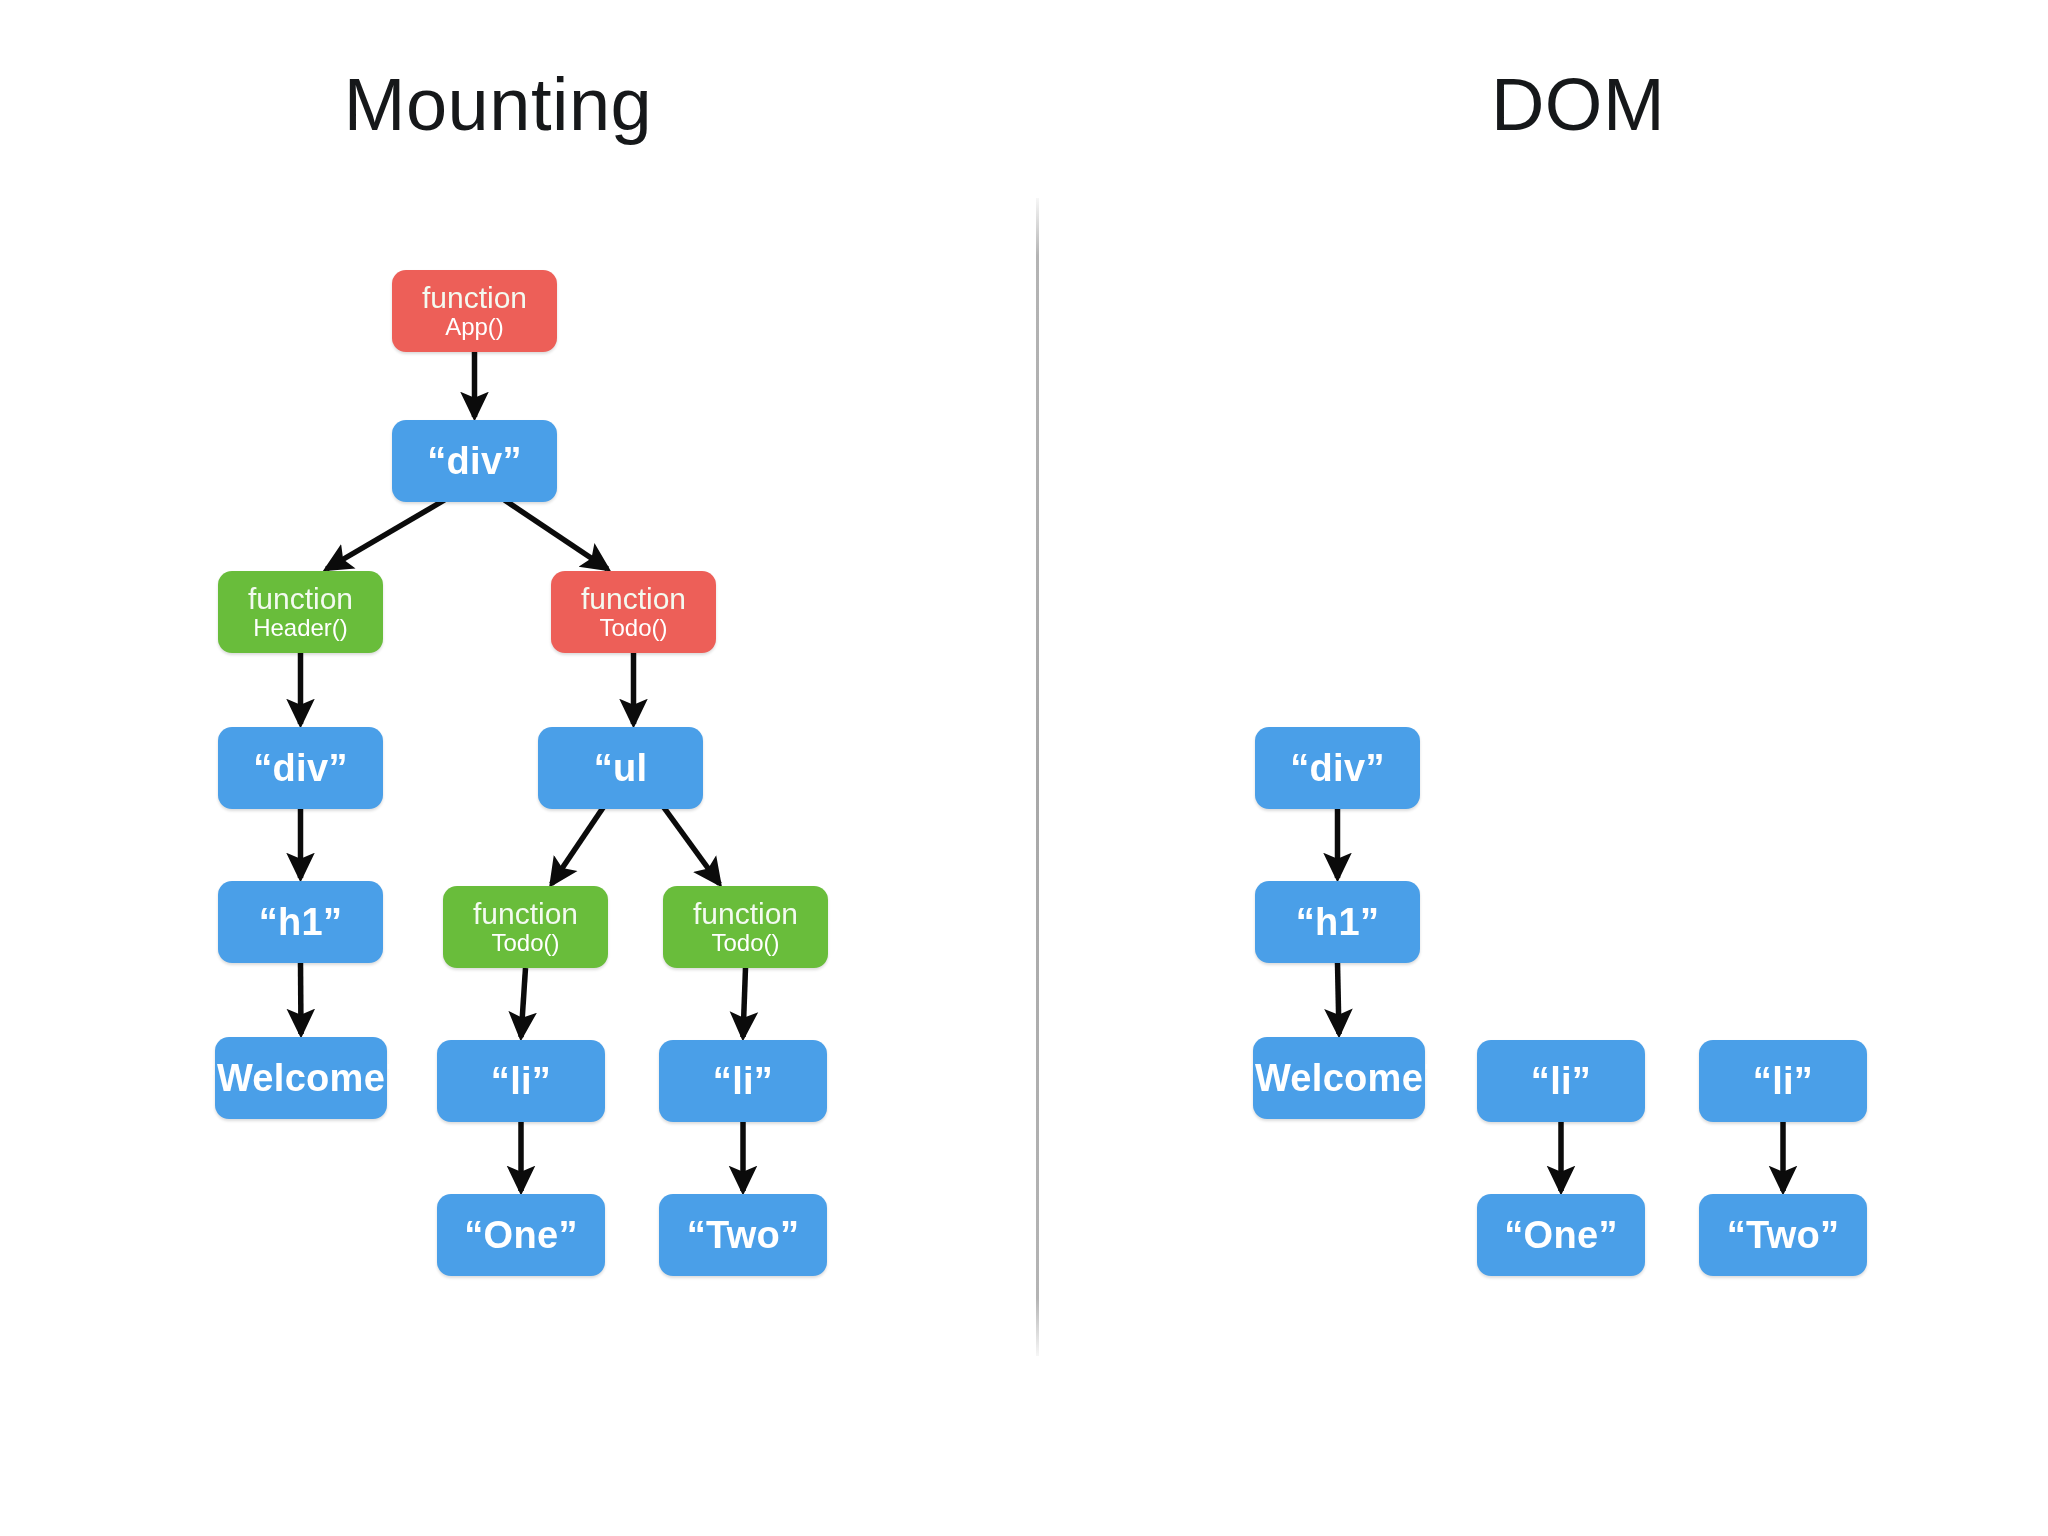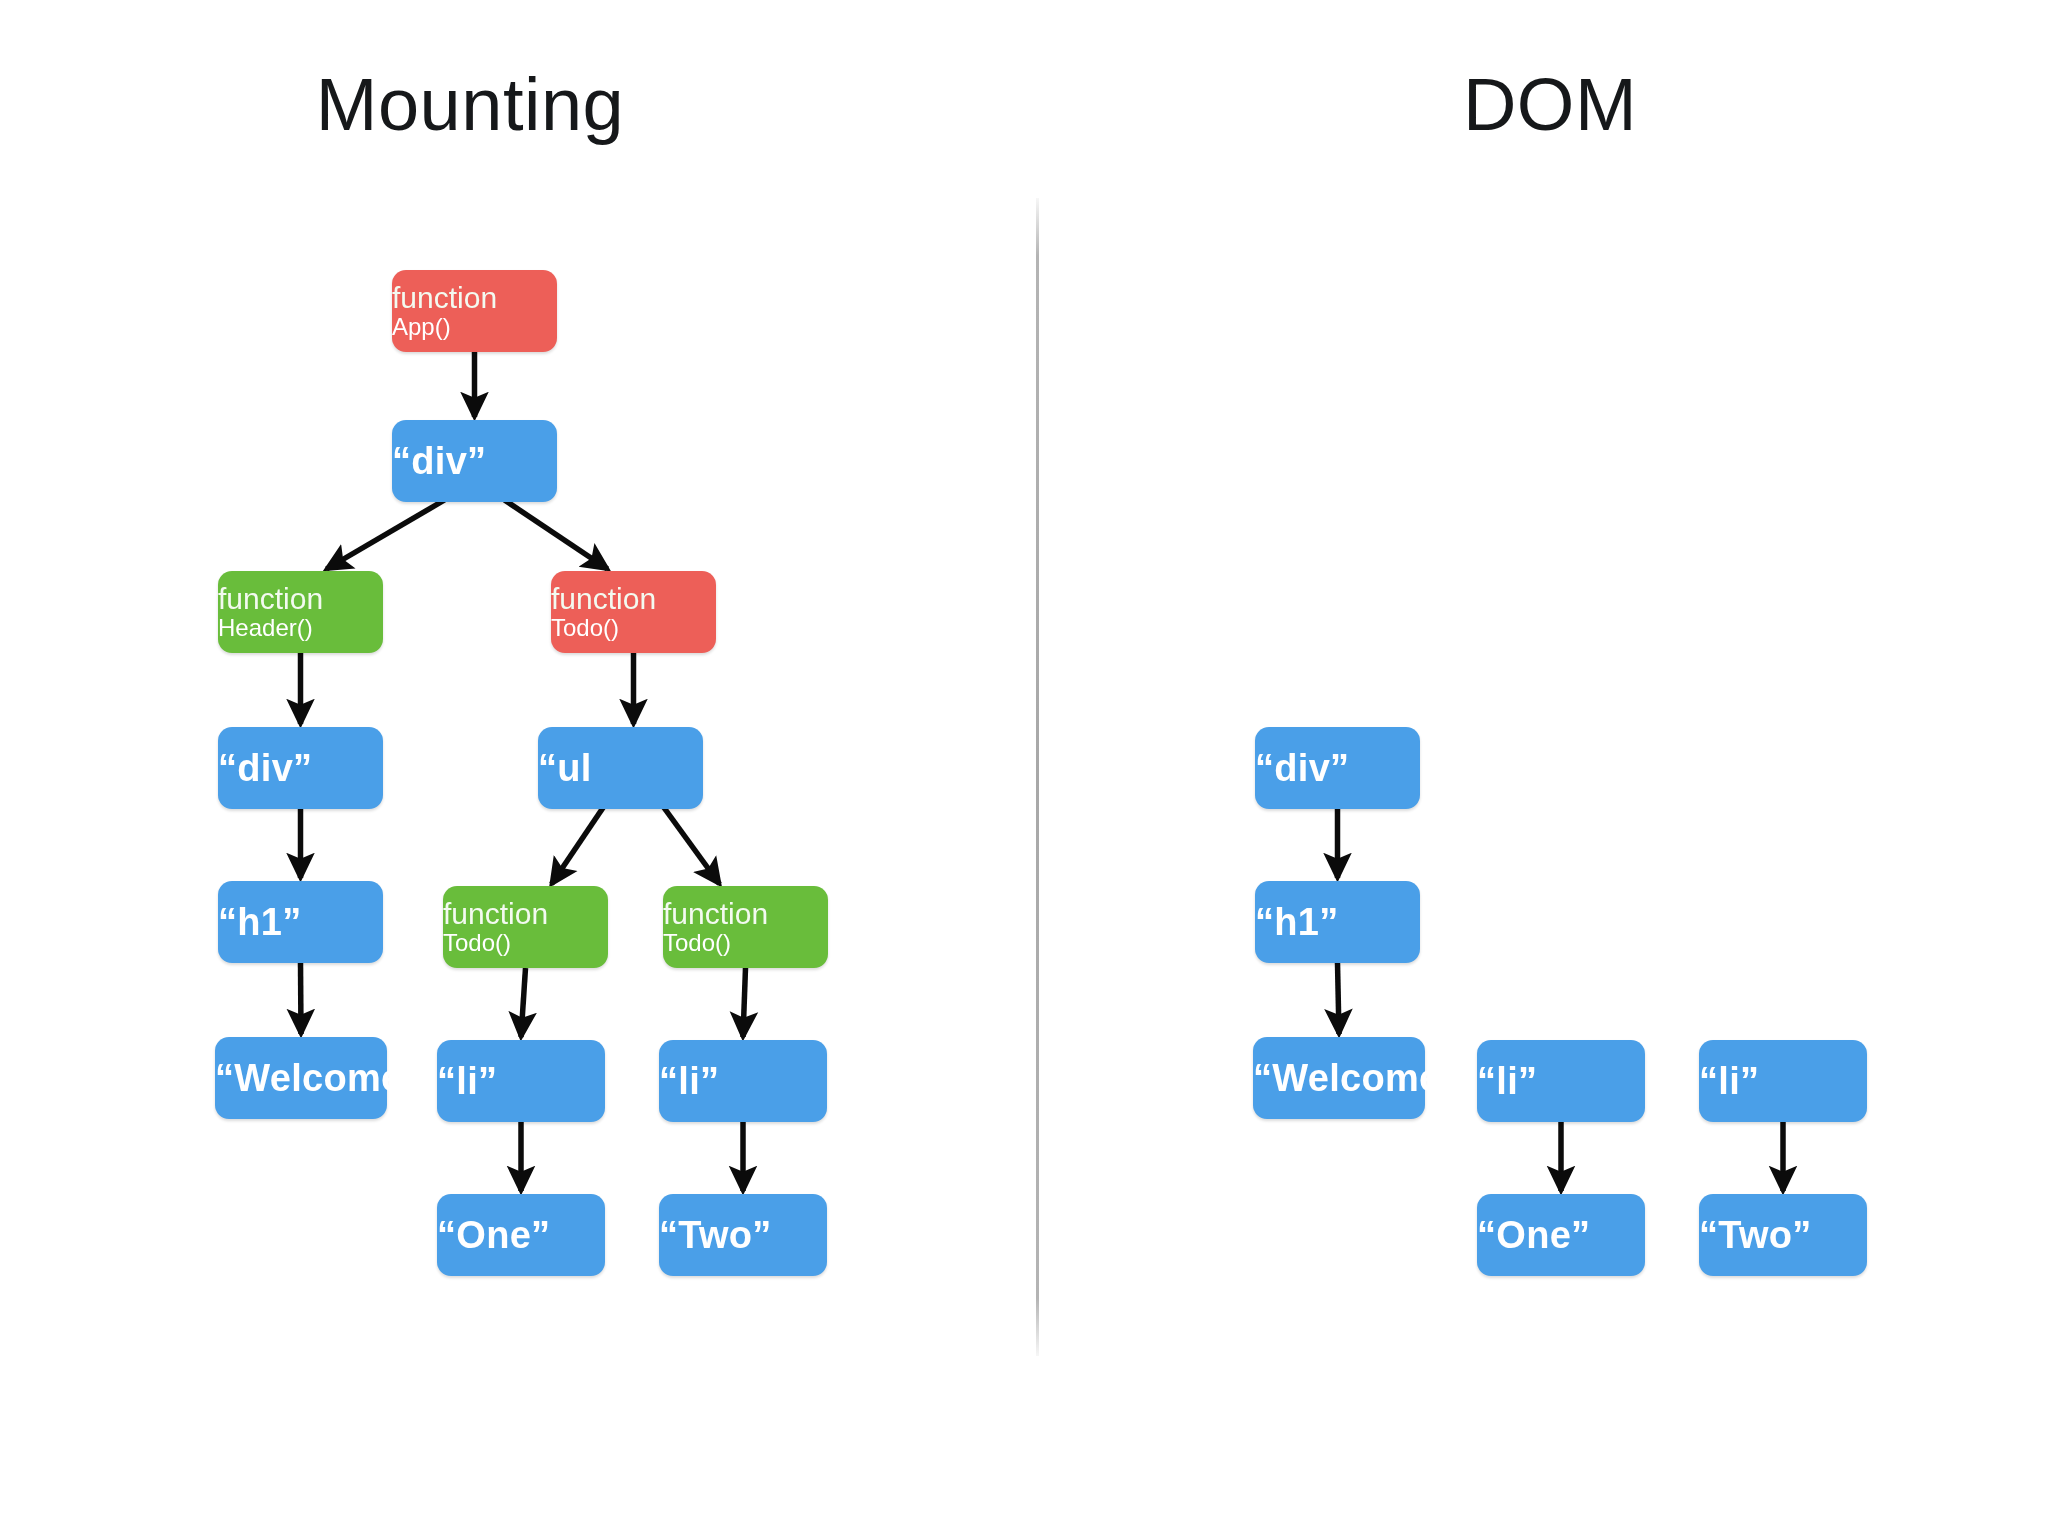--- a/index.html
+++ b/index.html
@@ -22,20 +22,21 @@
   }
   .panel-title {
     position: absolute;
     font-family: "Liberation Sans", sans-serif;
     font-weight: 400;
     font-size: 74px;
     color: #16181a;
     letter-spacing: 0.5px;
     white-space: nowrap;
     text-align: center;
+    padding-left: 28px;
   }
   #title-mounting { left: 0px; top: 62px; width: 940px; }
   #title-dom      { left: 1080px; top: 62px; width: 940px; }
 
   .divider {
     position: absolute;
     left: 1036px;
     top: 198px;
     width: 3px;
     height: 1158px;
@@ -54,21 +55,21 @@
     height: 1536px;
     pointer-events: none;
   }
 
   .node {
     position: absolute;
     border-radius: 14px;
     box-sizing: border-box;
     display: flex;
     flex-direction: column;
-    align-items: flex-start;
+    align-items: center;
     justify-content: center;
     color: #ffffff;
     text-align: center;
     box-shadow: 0 2px 3px rgba(0,0,0,0.14);
     line-height: 1.12;
   }
   .node .fn-kw {
     font-size: 30px;
     font-weight: 400;
     color: #f3faf0;

